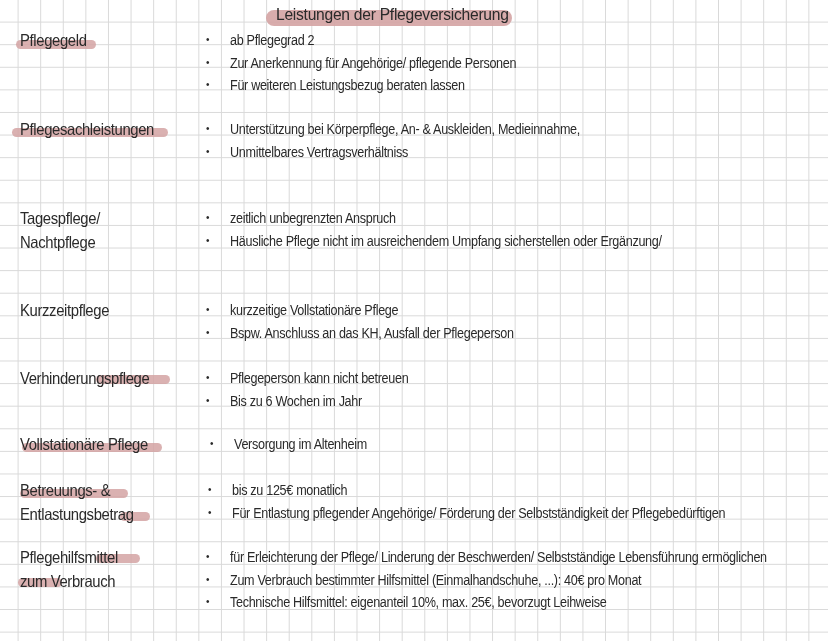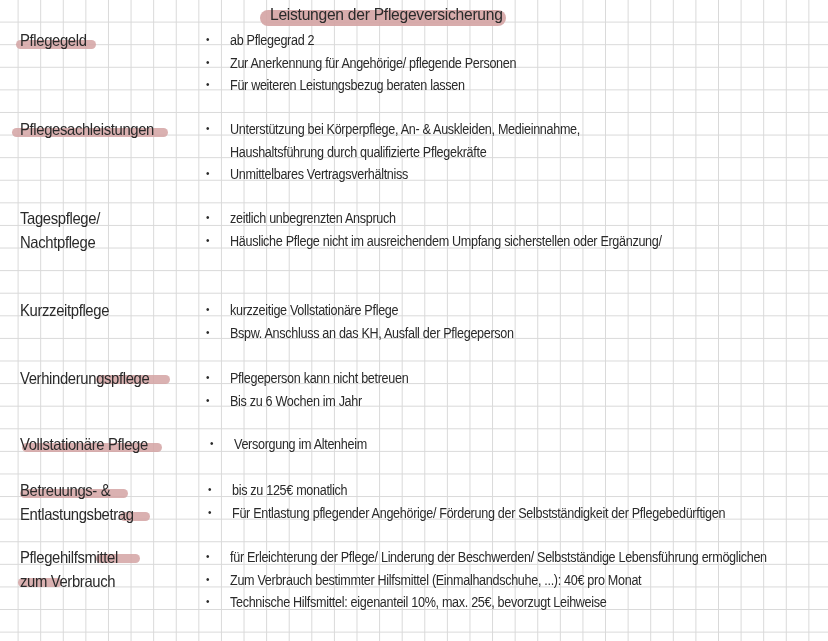--- a/index.html
+++ b/index.html
@@ -15,21 +15,21 @@
       background-image:
         linear-gradient(to right, #d9d9d9 1px, transparent 1px),
         linear-gradient(to bottom, #d9d9d9 1px, transparent 1px);
       background-size: 22.6px 22.6px;
       background-position: -5px -1px;
       font-family: "Liberation Sans Narrow", "Liberation Sans", sans-serif;
       color: #2a2a2a;
     }
     .title-wrap {
       position: absolute;
-      left: 260px;
+      left: 266px;
       top: 5px;
       height: 22px;
       width: 246px;
     }
     .title-hl {
       position: absolute;
       left: 0; top: 5px;
       width: 246px; height: 16px;
       background: #d4a3a3;
       border-radius: 9px;
@@ -110,21 +110,20 @@
     <li class="bullet"><span class="dot">•</span><span class="txt">Zur Anerkennung für Angehörige/ pflegende Personen</span></li>
     <li class="bullet"><span class="dot">•</span><span class="txt">Für weiteren Leistungsbezug beraten lassen</span></li>
   </ul>
 </div>
 
 <div class="section" style="top:118px;">
   <div class="label-hl" style="left:12px; top:10px; width:156px;"></div>
   <div class="label" style="top:0px;">Pflegesachleistungen</div>
   <ul class="bullets" style="top:0px;">
     <li class="bullet"><span class="dot">•</span><span class="txt">Unterstützung bei Körperpflege, An- &amp; Auskleiden, Medieinnahme,</span></li>
-    <li class="bullet"><span class="txt">Haushaltsführung durch qualifizierte Pflegekräfte</span></li>
     <li class="bullet"><span class="dot">•</span><span class="txt">Unmittelbares Vertragsverhältniss</span></li>
   </ul>
 </div>
 
 <div class="section" style="top:207px;">
   <div class="label" style="top:0px;">Tagespflege/</div>
   <div class="label" style="top:24px;">Nachtpflege</div>
   <ul class="bullets" style="top:0px;">
     <li class="bullet"><span class="dot">•</span><span class="txt">zeitlich unbegrenzten Anspruch</span></li>
     <li class="bullet"><span class="dot">•</span><span class="txt">Häusliche Pflege nicht im ausreichendem Umpfang sicherstellen oder Ergänzung/</span></li>

